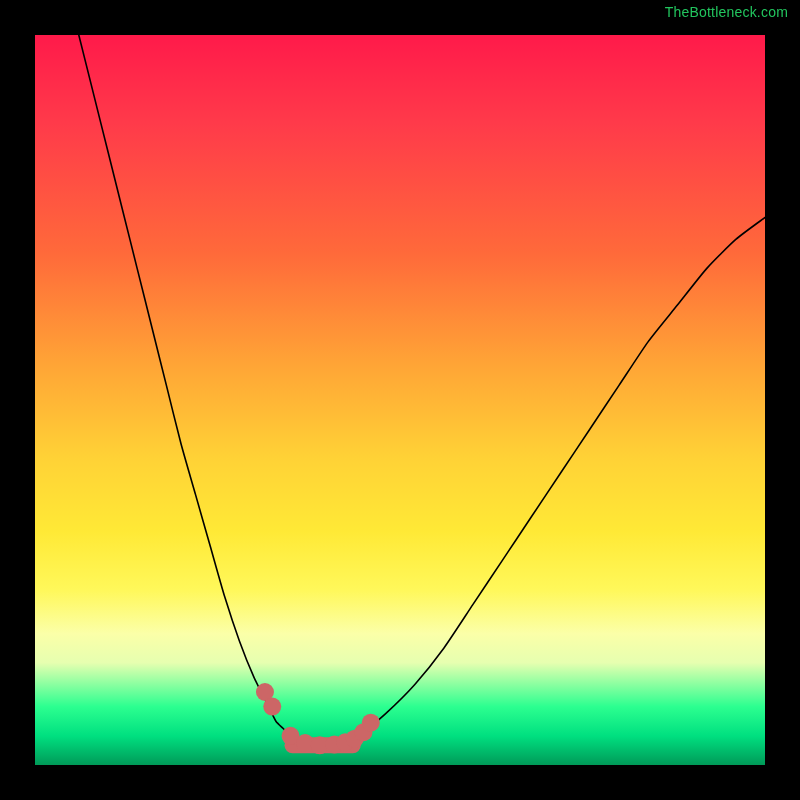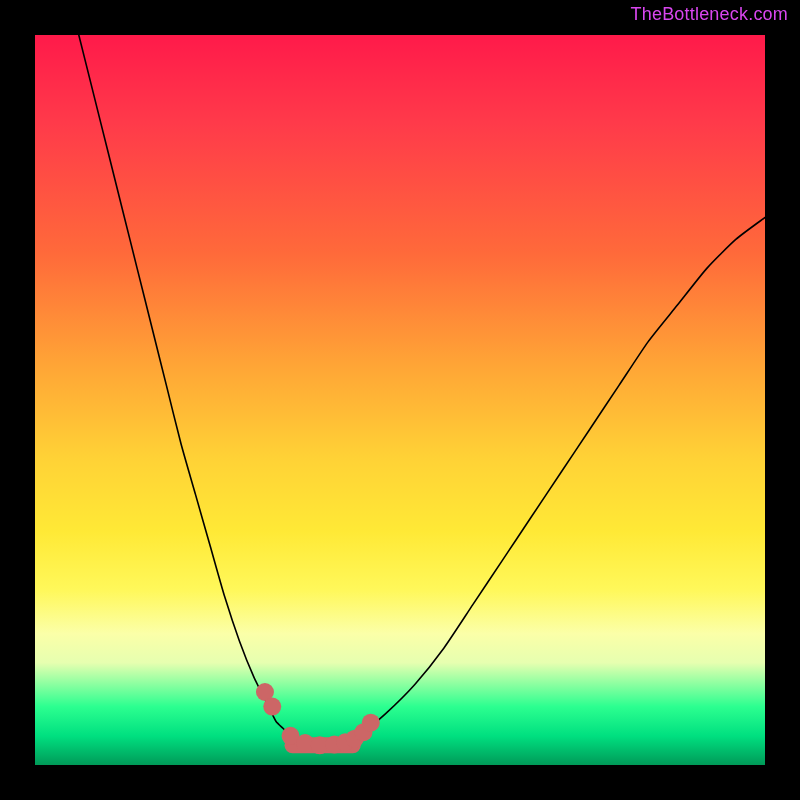--- a/index.html
+++ b/index.html
@@ -14,22 +14,22 @@
   .stage {
     position: relative;
     width: 800px;
     height: 800px;
     background: #000;
   }
   .watermark {
     position: absolute;
     top: 4px;
     right: 12px;
-    color: #d946ef;
-    font-size: 18px;
+    color: #22c55e;
+    font-size: 14px;
     font-weight: 500;
     letter-spacing: 0.2px;
     z-index: 5;
   }
   .plot-area {
     position: absolute;
     left: 35px;
     top: 35px;
     width: 730px;
     height: 730px;

